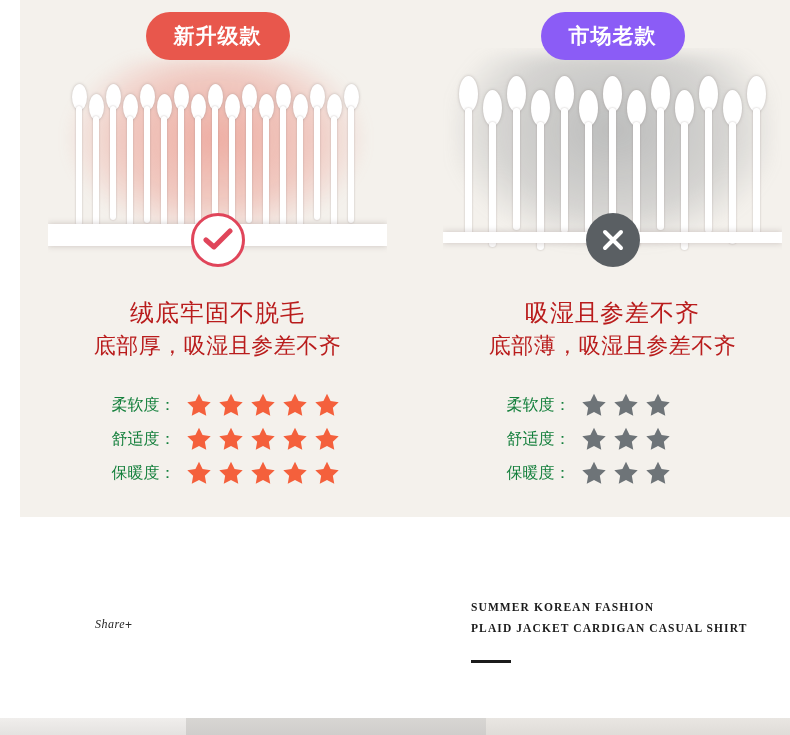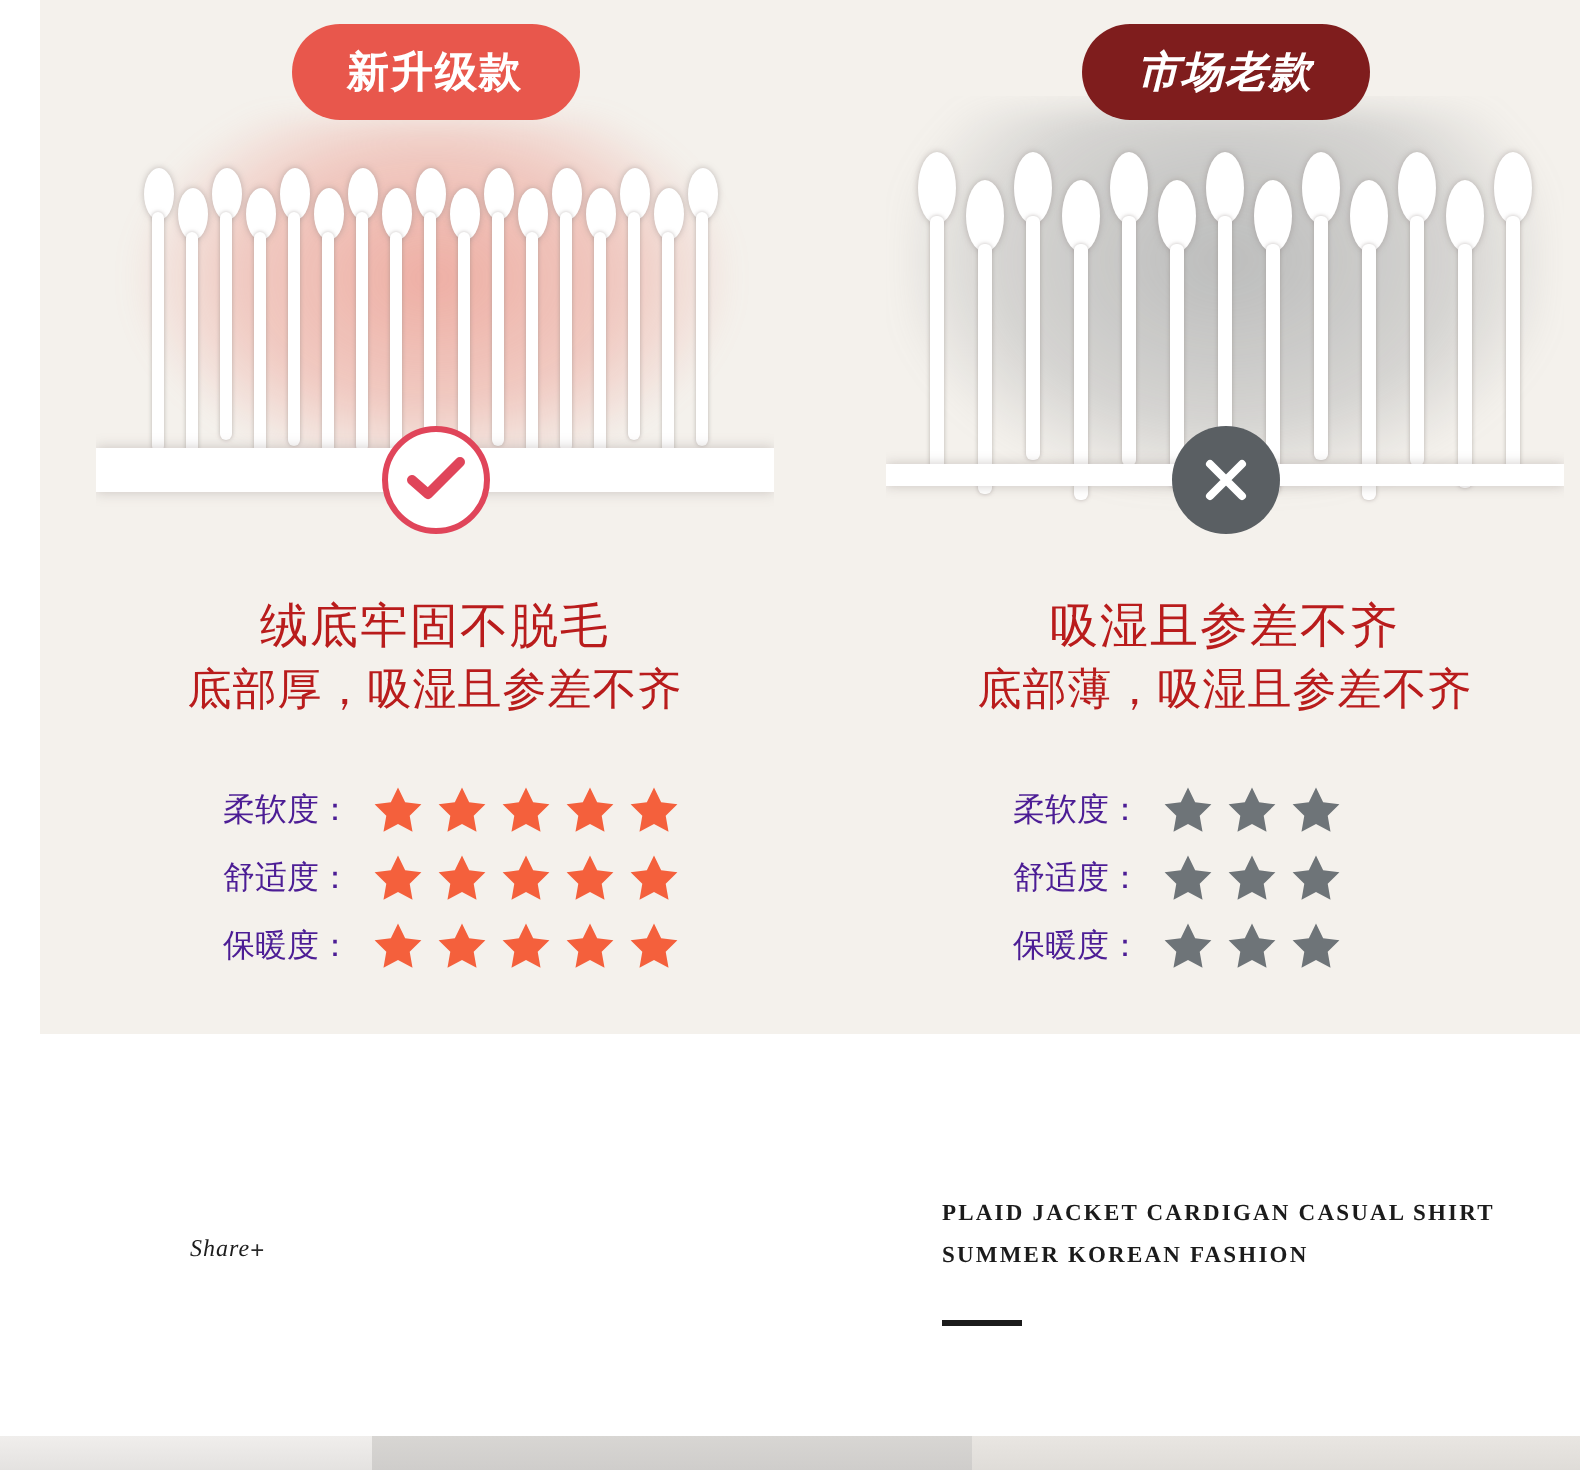--- a/index.html
+++ b/index.html
@@ -47,21 +47,21 @@
     padding: 10px 28px;
     font-size: 21px;
     font-weight: bold;
     color: #ffffff;
     letter-spacing: 1px;
     white-space: nowrap;
     z-index: 5;
     font-family: "DejaVu Sans", "Liberation Sans", sans-serif;
   }
   .badge-new { background: #e8574c; }
-  .badge-old { background: #7f1d1d; font-style: italic; }
+  .badge-old { background: #8b5cf6; }
 
   
   .swab-area {
     position: absolute;
     top: 48px;
     left: 28px;
     width: 339px;
     height: 225px;
     overflow: hidden;
   }
@@ -157,21 +157,21 @@
     width: 395px;
   }
   .rating-row {
     display: flex;
     align-items: center;
     justify-content: center;
     height: 34px;
   }
   .rating-label {
     font-size: 16px;
-    color: #4c1d95;
+    color: #15803d;
     width: 86px;
     text-align: right;
     padding-right: 10px;
     font-family: "DejaVu Sans", "Liberation Sans", sans-serif;
     white-space: nowrap;
   }
   .stars {
     display: flex;
     align-items: center;
     gap: 6px;
@@ -479,22 +479,22 @@
     </div>
   </div>
 
   <div class="bottom">
     <div class="share">
       <span class="share-text">Share</span>
       <span class="share-plus">+</span>
     </div>
 
     <div class="promo">
+      <div class="promo-line">SUMMER KOREAN FASHION</div>
       <div class="promo-line">PLAID JACKET CARDIGAN CASUAL SHIRT</div>
-      <div class="promo-line">SUMMER KOREAN FASHION</div>
       <div class="promo-rule"></div>
     </div>
   </div>
 
   <div class="strip">
     <div class="strip-left"></div>
     <div class="strip-mid"></div>
   </div>
 </div>
 

